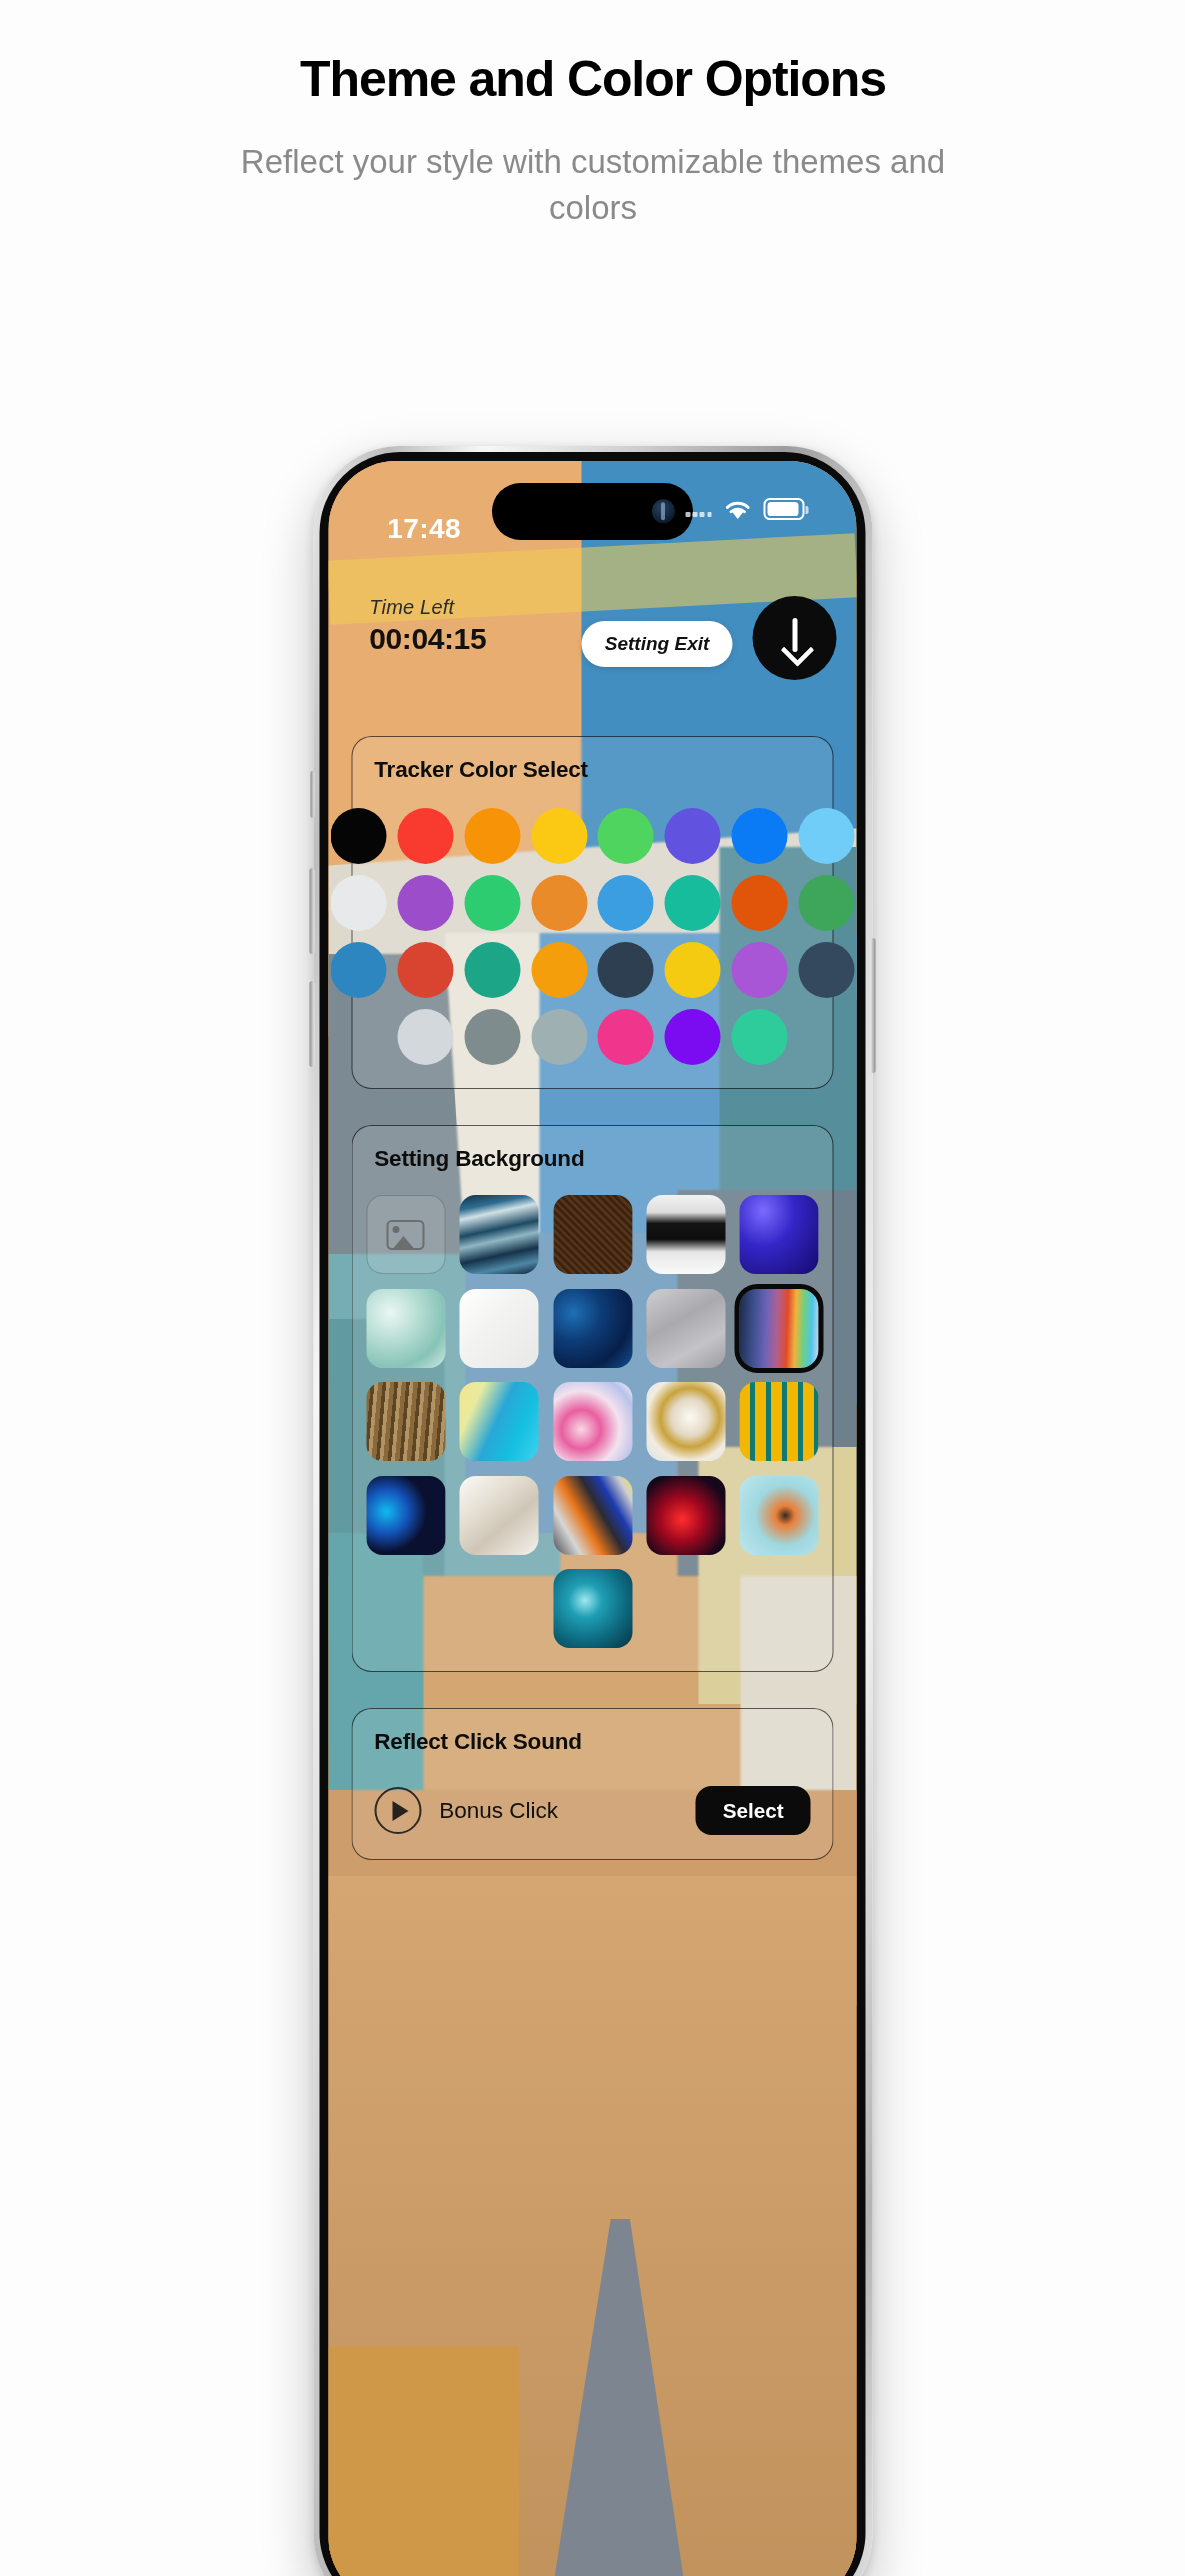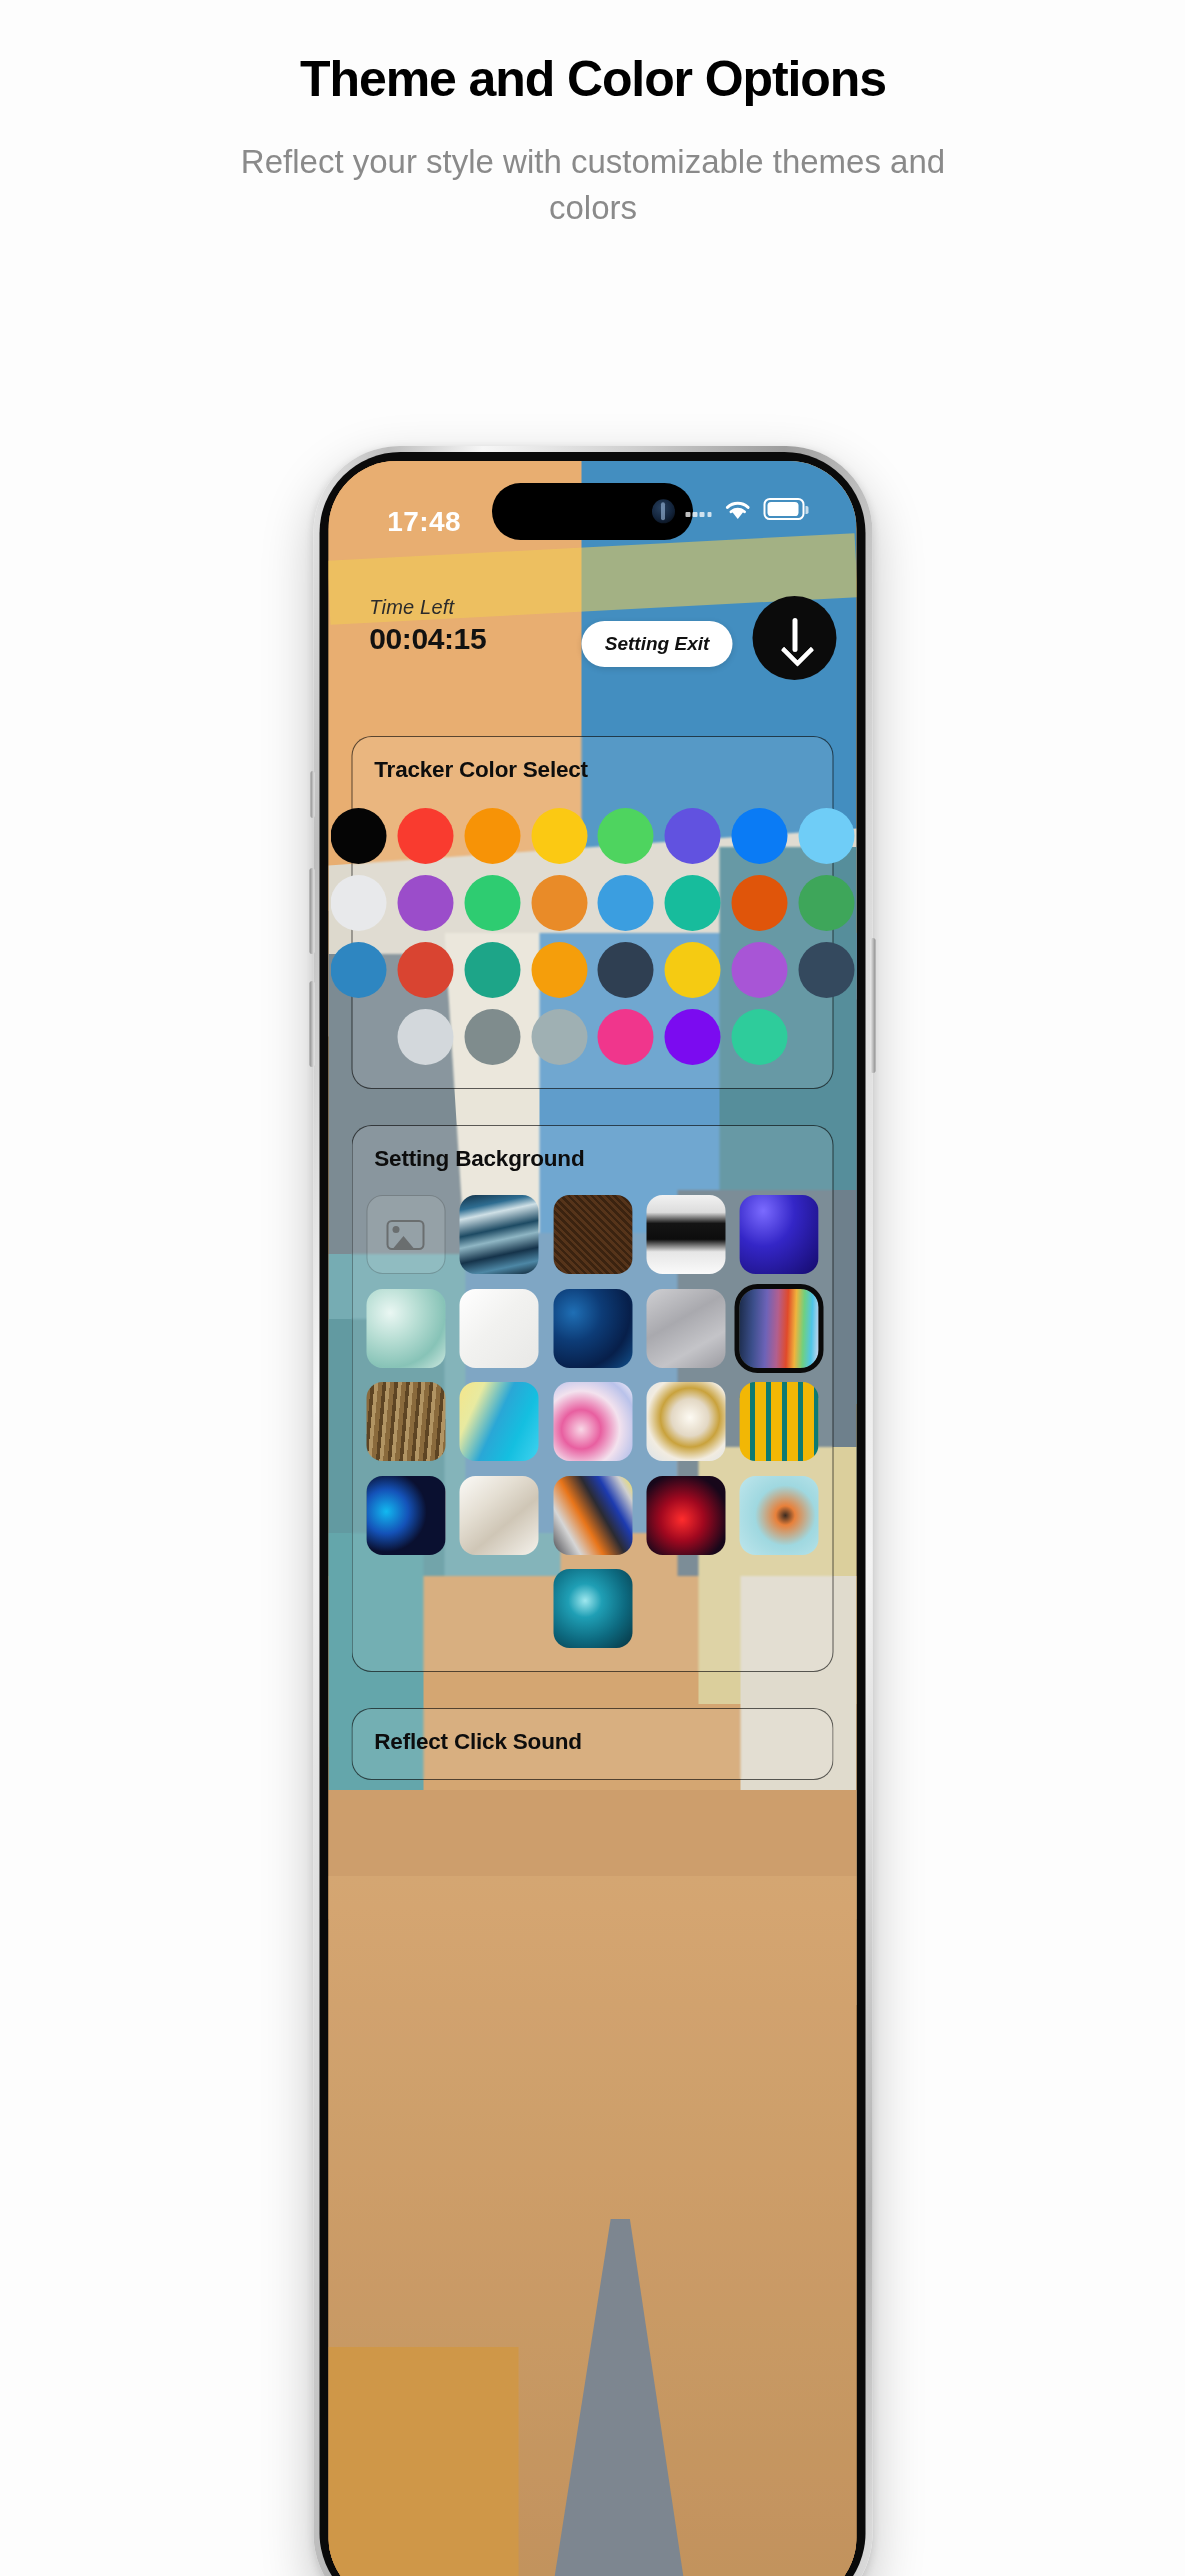--- a/index.html
+++ b/index.html
@@ -56,21 +56,21 @@
   
   .wallpaper { position: absolute; inset: 0; }
   .wp-layer { position: absolute; }
 
   
   .statusbar {
     position: absolute; top: 0; left: 0; right: 0; height: 99px;
     display: flex; align-items: center; z-index: 8;
   }
   .sb-time {
-    position: absolute; left: 59px; top: 45px;
+    position: absolute; left: 59px; top: 52px;
     color: #fff; font-size: 28px; font-weight: 600; letter-spacing: 0.4px;
   }
   .dynamic-island {
     position: absolute; left: 50%; transform: translateX(-50%); top: 21.6px;
     width: 201px; height: 57px; border-radius: 30.5px; background: #000;
   }
   .di-cam {
     position: absolute; right: 18px; top: 50%; transform: translateY(-50%);
     width: 23.4px; height: 23.4px; border-radius: 50%;
     background: radial-gradient(circle at 40% 35%, #28405e 0%, #13243b 55%, #05070c 100%);
@@ -324,19 +324,26 @@
               <div class="thumb" style="background: radial-gradient(circle at 58% 50%, rgb(58, 42, 32) 0%, rgb(232, 128, 58) 16%, rgb(159, 216, 224) 50%, rgb(191, 230, 236) 100%);"></div>
             </div>
             <div class="bg-row">
               <div class="thumb" style="background: radial-gradient(circle at 40% 40%, rgb(159, 232, 239) 0%, rgb(31, 159, 181) 25%, rgb(13, 106, 128) 60%, rgb(7, 50, 63) 100%);"></div>
             </div>
           </div>
       </div>
 
       <div class="card">
         <div class="card-title">Reflect Click Sound</div>
+        <div class="sound-row">
+          <span class="play-ico">
+              <i></i>
+            </span>
+          <span class="sound-name">Bonus Click</span>
+          <span class="select-btn">Select</span>
+        </div>
       </div>
 
     </div>
 
   </div>
 </div>
 
 
 </body></html>

